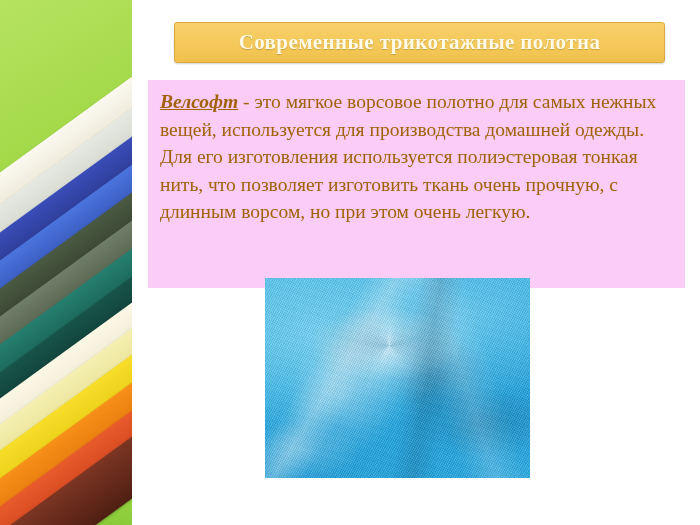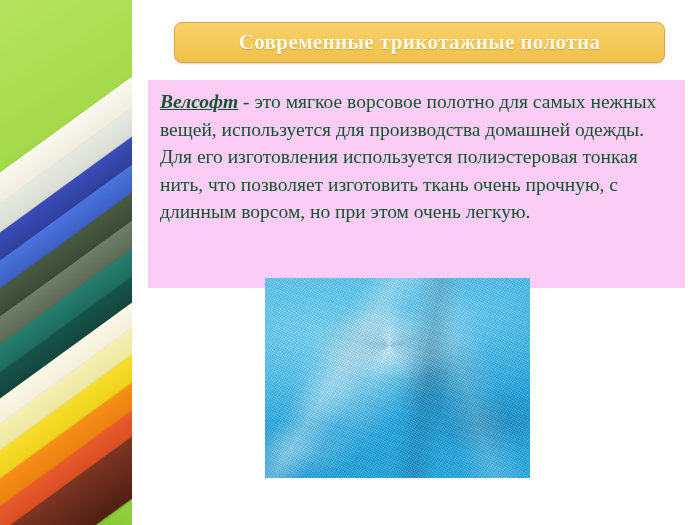--- a/index.html
+++ b/index.html
@@ -62,21 +62,21 @@
   
   #title-plaque {
     position: absolute;
     left: 174px;
     top: 22px;
     width: 491px;
     height: 41px;
     box-sizing: border-box;
     background: linear-gradient(180deg, #f7d06a 0%, #f5ca5c 48%, #efc04c 100%);
     border: 1px solid #d9a93b;
-    border-radius: 8px;
+    border-radius: 3px;
     display: flex;
     align-items: center;
     justify-content: center;
     box-shadow: 0 1px 2px rgba(0,0,0,0.18);
   }
   #title-text {
     font-family: "Liberation Serif", "DejaVu Serif", serif;
     font-weight: bold;
     font-size: 21px;
     letter-spacing: 0.4px;
@@ -97,21 +97,21 @@
   }
   #body-text {
     position: absolute;
     left: 12px;
     top: 8px;
     width: 508px;
     margin: 0;
     font-family: "Liberation Serif", "DejaVu Serif", serif;
     font-size: 19.5px;
     line-height: 27.5px;
-    color: #14532d;
+    color: #a16207;
     text-align: left;
   }
   #lead-term {
     font-weight: bold;
     font-style: italic;
     text-decoration: underline;
   }
 
   
   #fleece-photo {

